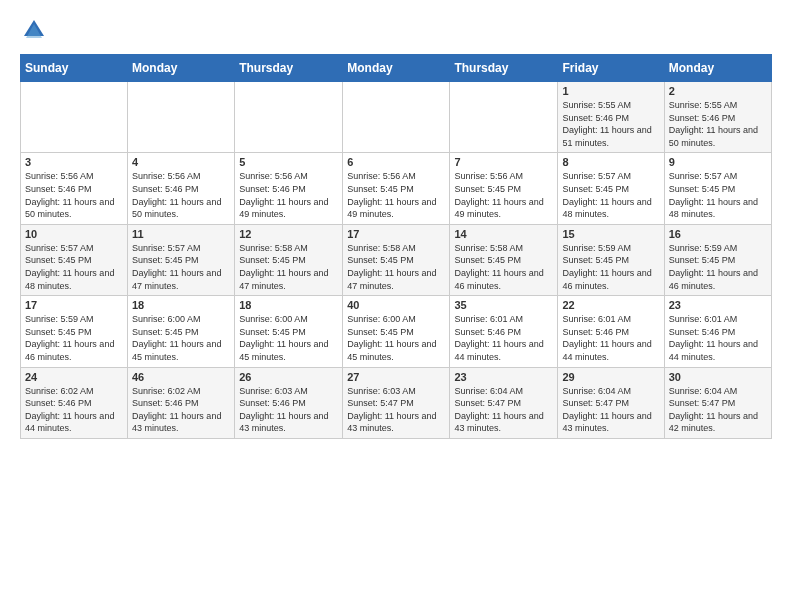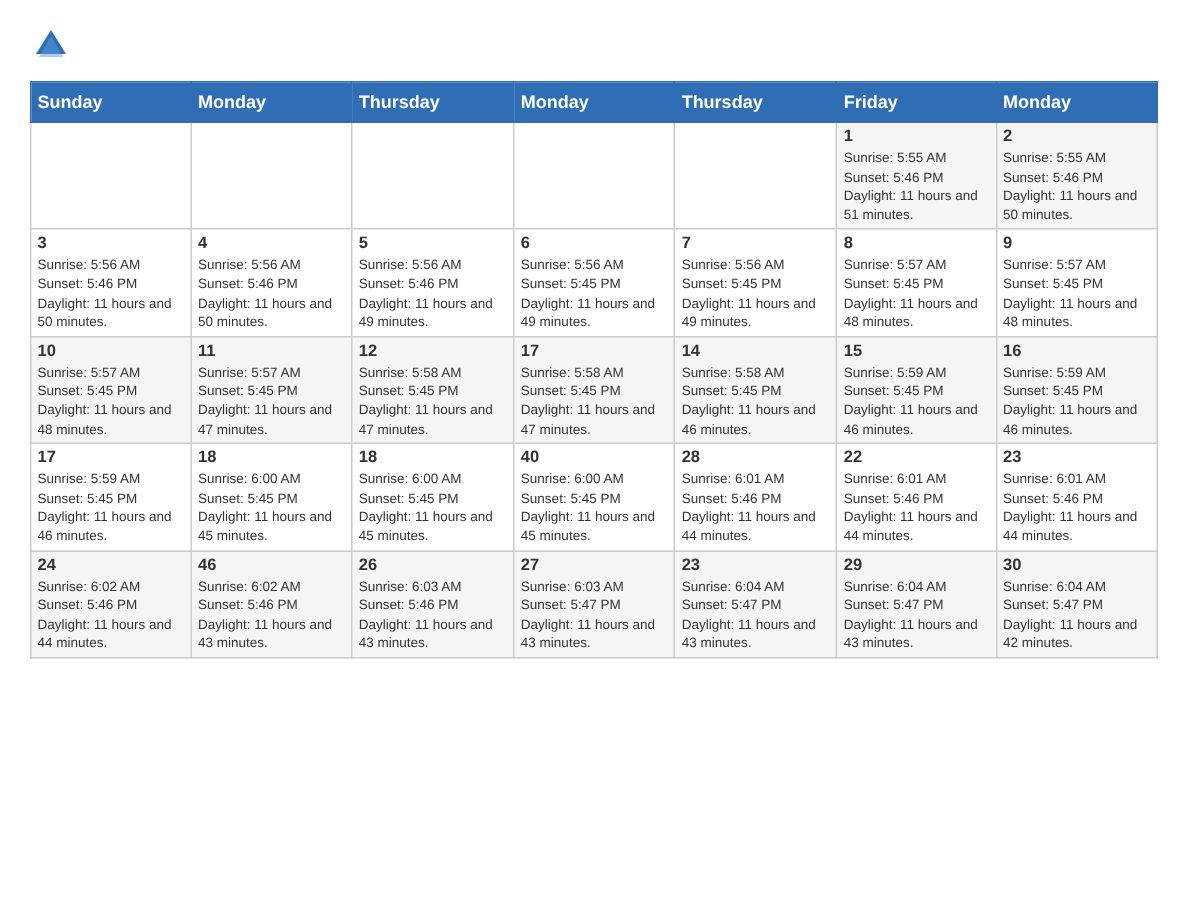--- a/index.html
+++ b/index.html
@@ -250,21 +250,21 @@
 Sunset: 5:45 PM
 Daylight: 11 hours and 45 minutes.</div>
           </td>
           <td>
             <span class="day-num">40</span>
             <div class="day-info" style="white-space: pre-line;">Sunrise: 6:00 AM
 Sunset: 5:45 PM
 Daylight: 11 hours and 45 minutes.</div>
           </td>
           <td>
-            <span class="day-num">28</span>
+            <span class="day-num">35</span>
             <div class="day-info" style="white-space: pre-line;">Sunrise: 6:01 AM
 Sunset: 5:46 PM
 Daylight: 11 hours and 44 minutes.</div>
           </td>
           <td>
             <span class="day-num">22</span>
             <div class="day-info" style="white-space: pre-line;">Sunrise: 6:01 AM
 Sunset: 5:46 PM
 Daylight: 11 hours and 44 minutes.</div>
           </td>

